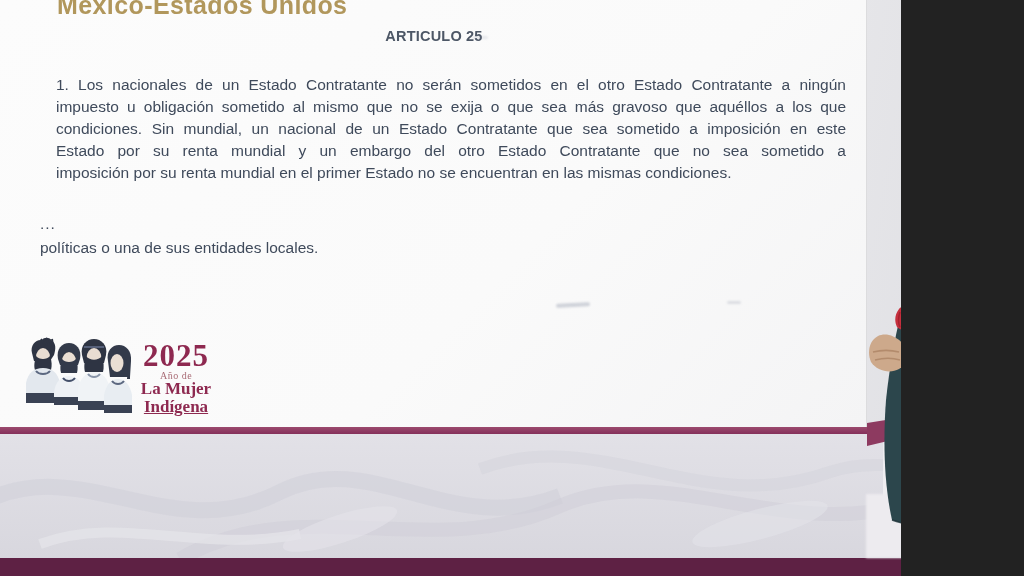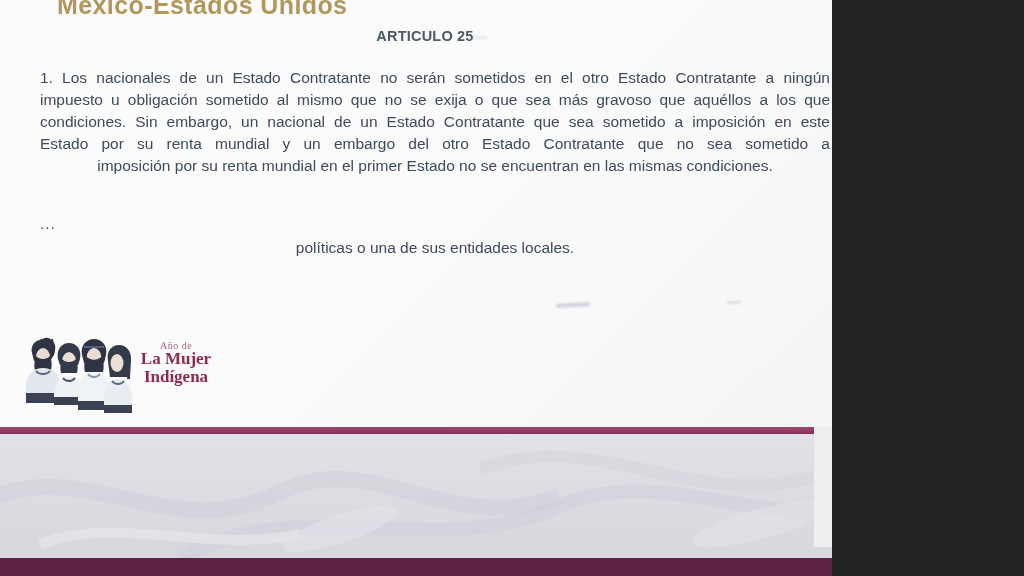--- a/index.html
+++ b/index.html
@@ -1,61 +1,61 @@
 <!DOCTYPE html>
 <html><head>
 <meta charset="utf-8">
 <style>
   html,body{margin:0;padding:0;background:#222;}
-  .scene{position:relative;width:832px;height:576px;overflow:hidden;
+  .scene{position:relative;width:901px;height:576px;overflow:hidden;
          background:#000000;font-family:"Liberation Sans",sans-serif;}
 
   
   .wall{position:absolute;inset:0;
         background:linear-gradient(100deg,#f0f0f2 55%,#e6e6e9 85%,#e1e1e5 100%);}
   .stripe-thin{position:absolute;left:0;right:0;top:427px;height:7px;
         background:linear-gradient(180deg,#9c4a6e,#84305a);}
   .band-light{position:absolute;left:0;right:0;top:434px;height:124px;
         background:linear-gradient(180deg,#e2e1e7,#d8d7de);overflow:hidden;}
   .band-dark{position:absolute;left:0;right:0;top:558px;height:18px;background:#5e2144;}
   .sliver-fix{position:absolute;right:0;top:420px;width:18px;height:127px;background:#eeedf0;}
   .wall-patch{position:absolute;left:866px;top:494px;width:44px;height:64px;
         background:#edebef;filter:blur(1px);}
 
   
   .screen{position:absolute;left:0;top:0;width:866px;height:427px;overflow:hidden;
           background:linear-gradient(135deg,#fcfcfc 0%,#fafafa 60%,#f4f4f5 100%);
           border-right:1px solid #dcdcde;}
   .slide-title{position:absolute;left:57px;top:-9px;font-size:25px;font-weight:600;
           letter-spacing:.4px;color:#b1975c;white-space:nowrap;}
-  .slide-heading{position:absolute;left:4px;top:27px;width:842px;text-align:center;
+  .slide-heading{position:absolute;left:13px;top:27px;width:842px;text-align:center;
           color:#4d5766;font-weight:700;font-size:14.5px;line-height:19px;letter-spacing:.2px;}
   .para{position:absolute;left:40px;width:790px;color:#3f4a5b;font-size:15.5px;
           line-height:22px;}
-  .p1{top:67px;}
+  .p1{top:74px;margin-left:16px;}
   .p6{top:237px;}
   .jline{text-align:justify;text-align-last:justify;}
-  .jlast{text-align:center;}
+  .jlast{text-align:left;}
   .u{text-decoration:underline;text-underline-offset:2px;}
   .ellipsis{position:absolute;left:40px;top:213px;color:#3f4a5b;font-size:15.5px;
           line-height:22px;letter-spacing:1px;}
   .smudge{position:absolute;background:#8b93a6;border-radius:2px;filter:blur(1px);}
   .s1{left:556px;top:303px;width:34px;height:4px;opacity:.38;transform:rotate(-3deg);}
   .s2{left:727px;top:301px;width:14px;height:3px;opacity:.25;}
   .s3{left:472px;top:36px;width:16px;height:3px;opacity:.18;}
 
   
   .logo{position:absolute;left:22px;top:335px;width:200px;height:88px;}
   .logo-art{position:absolute;left:0;top:2px;}
   .logo-text{position:absolute;left:112px;top:6px;width:84px;text-align:center;
           color:#8e2950;font-family:"Liberation Serif",serif;}
   .logo-year{font-size:31px;font-weight:600;letter-spacing:1px;line-height:30px;}
   .logo-sub{font-size:10px;letter-spacing:.5px;color:#a86a74;line-height:9px;}
   .logo-l1{font-size:17px;font-weight:600;line-height:18px;}
-  .logo-l2{font-size:17px;font-weight:600;line-height:18px;}
+  .logo-l2{font-size:17px;font-weight:600;line-height:18px;text-decoration:underline;}
 
   
   .person{position:absolute;left:860px;top:80px;width:164px;height:496px;}
 </style>
 </head>
 <body>
 
 <div class="scene">
 
   <div class="wall"></div>
@@ -76,21 +76,21 @@
 
   <div class="screen">
     <div class="slide-title">México-Estados Unidos</div>
     <div class="slide-heading">
       <div>ARTICULO 25</div>
     </div>
 
     <div class="para p1">
       <div class="jline">1. Los nacionales de un Estado Contratante no serán sometidos en el otro Estado Contratante a ningún</div>
       <div class="jline">impuesto u obligación sometido al mismo que no se exija o que sea más gravoso que aquéllos a los que</div>
-      <div class="jline">condiciones. Sin embargo, un nacional de un Estado Contratante que sea sometido a imposición en este</div>
+      <div class="jline">condiciones. Sin mundial, un nacional de un Estado Contratante que sea sometido a imposición en este</div>
       <div class="jline">Estado por su renta mundial y un embargo del otro Estado Contratante que no sea sometido a</div>
       <div class="jlast">imposición por su renta mundial en el primer Estado no se encuentran en las mismas condiciones.</div>
     </div>
 
     <div class="ellipsis">...</div>
 
     <div class="para p6">
       <div class="jlast">políticas o una de sus entidades locales.</div>
     </div>
 
@@ -134,20 +134,21 @@
         <g>
           <path d="M86,24 C84,14 90,8 97,8 C104,8 110,14 109,24 L108,40 L88,40 Z" fill="#333a4a"></path>
           <ellipse cx="95" cy="26" rx="6.5" ry="9" fill="#eadfd4"></ellipse>
           <path d="M103,20 C106,26 106,34 105,42 L108,42 L108,20 Z" fill="#333a4a"></path>
           <path d="M82,58 C84,48 89,42 96,42 C103,42 108,48 110,58 L110,70 L82,70 Z" fill="#e8edf2"></path>
           <path d="M90,44 C93,48 99,48 102,44" stroke="#5c6880" stroke-width="2" fill="none"></path>
           <rect x="82" y="68" width="28" height="8" fill="#3a4254"></rect>
         </g>
       </svg>
       <div class="logo-text">
+        <div class="logo-year">2025</div>
         <div class="logo-sub">Año de</div>
         <div class="logo-l1">La Mujer</div>
         <div class="logo-l2">Indígena</div>
       </div>
     </div>
   </div>
 
   <svg class="person" viewBox="860 80 164 496">
 
     <path d="M867,423 L892,419 L892,440 L867,446 Z" fill="#8d3a60"></path>

